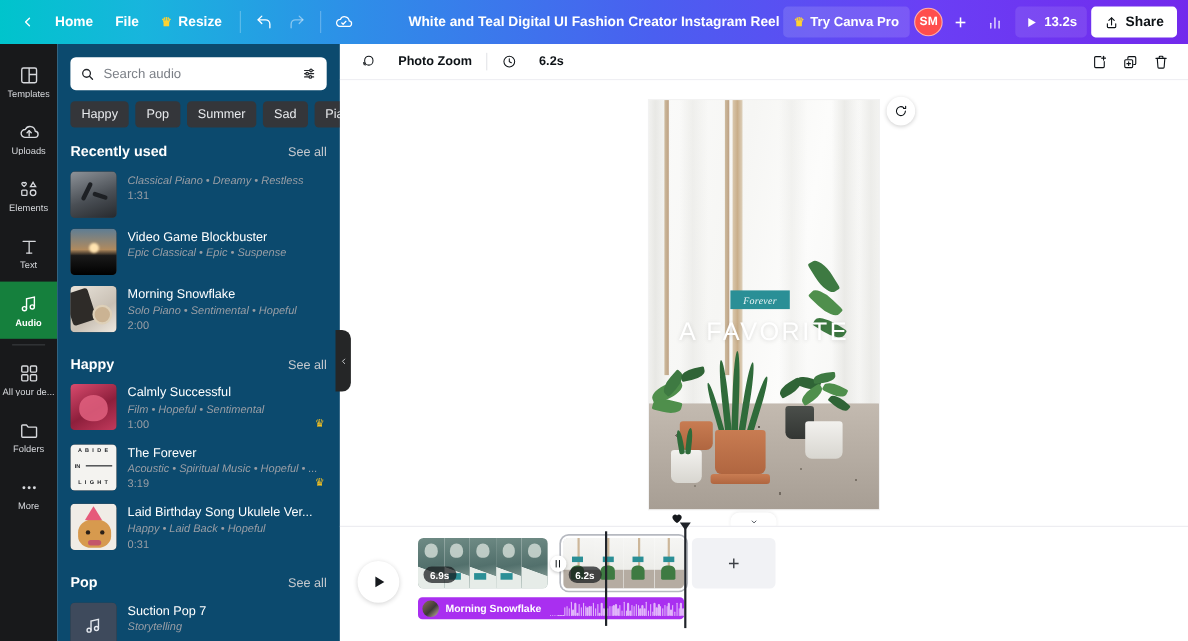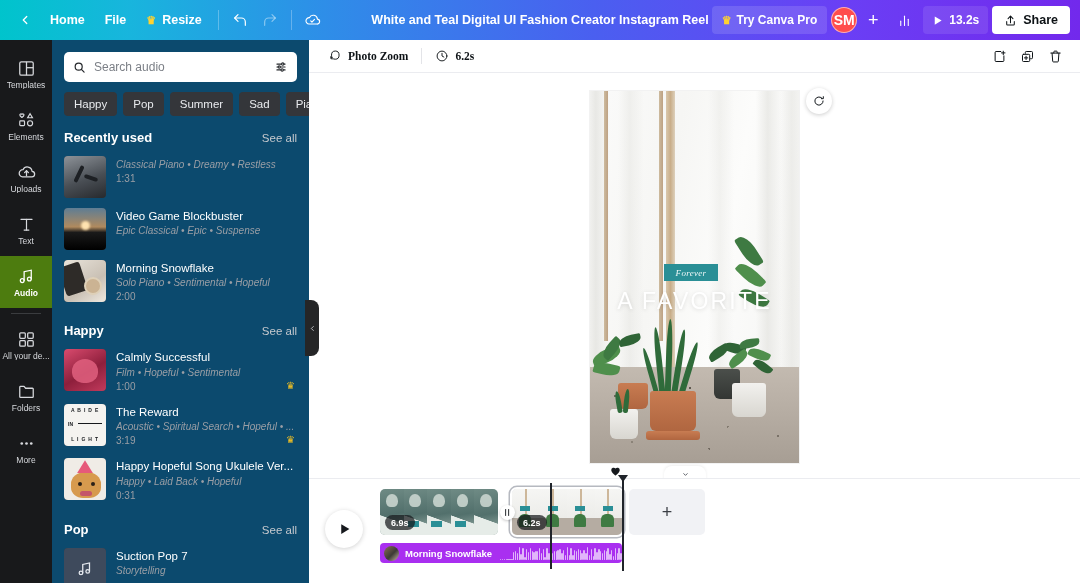--- a/index.html
+++ b/index.html
@@ -41,21 +41,21 @@
   .pro-btn {
     display: flex; align-items: center; gap: 5px;
     height: 28px; padding: 0 10px; border-radius: 4px;
     background: rgba(255,255,255,0.13);
     font-size: 12px; font-weight: bold; cursor: pointer;
   }
   .avatar {
     width: 26px; height: 26px; border-radius: 50%;
     background: #ff4d4d; color: #fff;
     display: flex; align-items: center; justify-content: center;
-    font-size: 14px; font-weight: bold; cursor: pointer;
+    font-size: 11px; font-weight: bold; cursor: pointer;
     border: 1.5px solid rgba(255,255,255,0.55);
   }
   .plus-btn {
     width: 24px; height: 26px; display: flex; align-items: center; justify-content: center;
     font-size: 18px; font-weight: 300; cursor: pointer;
   }
   .play-time {
     display: flex; align-items: center; gap: 6px; height: 28px; padding: 0 9px;
     border-radius: 4px; background: rgba(255,255,255,0.10);
     font-size: 12px; font-weight: bold; cursor: pointer;
@@ -72,21 +72,21 @@
   .rail {
     position: absolute; top: 40px; left: 0; width: 52px; height: 543px;
     background: #18191b; display: flex; flex-direction: column; align-items: center;
     padding-top: 8px;
   }
   .rail-item {
     width: 52px; height: 52px;
     display: flex; flex-direction: column; align-items: center; justify-content: center;
     gap: 3px; color: #d7d9dd; cursor: pointer;
   }
-  .rail-item.active { background: #4d7c0f; }
+  .rail-item.active { background: #15803d; }
   .rail-label { font-size: 8.5px; line-height: 1; max-width: 50px; text-align: center;
     overflow: hidden; white-space: nowrap; text-overflow: ellipsis; }
   .rail-item.active .rail-label { font-weight: bold; color: #fff; }
   .rail-divider { width: 30px; height: 1px; background: #3a3c3f; margin: 5px 0; }
 
   
   .panel {
     position: absolute; top: 40px; left: 52px; width: 257px; height: 543px;
     background: #0c4a6e; overflow: hidden;
   }
@@ -137,22 +137,22 @@
     color: #e2e4e8; font-size: 9px; cursor: pointer; z-index: 5;
   }
 
   
   .maintoolbar {
     position: absolute; top: 40px; left: 309px; width: 771px; height: 33px;
     background: #fff; display: flex; align-items: center;
     padding: 0 12px; border-bottom: 1px solid #ebecf0;
   }
   .mt-btn {
-    display: flex; align-items: center; gap: 6px; height: 25px; padding: 0 7px;
-    border-radius: 4px; font-size: 11.5px; font-weight: bold; color: #0d1216; cursor: pointer; font-family: Liberation Serif, serif;
+    display: flex; align-items: center; gap: 20px; height: 25px; padding: 0 7px;
+    border-radius: 4px; font-size: 11.5px; font-weight: bold; color: #0d1216; cursor: pointer;
   }
   .mt-sep { width: 1px; height: 16px; background: #e3e4e8; margin: 0 6px; }
   .mt-right { margin-left: auto; display: flex; align-items: center; gap: 2px; }
   .mt-icon { width: 26px; height: 25px; display: flex; align-items: center; justify-content: center;
     border-radius: 4px; cursor: pointer; }
 
   
   .stage {
     position: absolute; top: 73px; left: 309px; width: 771px; height: 405px;
     background: #fff; overflow: hidden;
@@ -368,35 +368,35 @@
   <div class="rail">
     <div class="rail-item">
       <svg width="19" height="19" viewBox="0 0 24 24" fill="none" stroke="#d7d9dd" stroke-width="1.6">
           <rect x="3.5" y="3.5" width="17" height="17" rx="2"></rect>
           <line x1="12" y1="3.5" x2="12" y2="20.5"></line>
           <line x1="12" y1="11" x2="20.5" y2="11"></line>
         </svg>
       <span class="rail-label">Templates</span>
     </div>
     <div class="rail-item">
+      <svg width="19" height="19" viewBox="0 0 24 24" fill="none" stroke="#d7d9dd" stroke-width="1.6" stroke-linecap="round" stroke-linejoin="round">
+          <path d="M18.5 17.5H7A4.5 4.5 0 1 1 7.6 8.5 6 6 0 0 1 19 10.5a3.5 3.5 0 0 1 -.5 7z"></path>
+          <path d="M12 16v-6"></path>
+          <polyline points="9.6 12.2 12 9.8 14.4 12.2"></polyline>
+        </svg>
+      <span class="rail-label">Uploads</span>
+    </div>
+    <div class="rail-item">
       <svg width="19" height="19" viewBox="0 0 24 24" fill="none" stroke="#d7d9dd" stroke-width="1.5">
           <path d="M6.2 4.2c1 -1.1 2.6 -.4 2.6 .9c0 1.3 -2.6 3 -2.6 3s-2.6 -1.7 -2.6 -3c0 -1.3 1.6 -2 2.6 -.9z"></path>
           <path d="M16.5 3.5l3 5h-6z"></path>
           <rect x="3.5" y="12.5" width="6" height="6" rx="1"></rect>
           <circle cx="16.5" cy="15.5" r="3.2"></circle>
         </svg>
       <span class="rail-label">Elements</span>
-    </div>
-    <div class="rail-item">
-      <svg width="19" height="19" viewBox="0 0 24 24" fill="none" stroke="#d7d9dd" stroke-width="1.6" stroke-linecap="round" stroke-linejoin="round">
-          <path d="M18.5 17.5H7A4.5 4.5 0 1 1 7.6 8.5 6 6 0 0 1 19 10.5a3.5 3.5 0 0 1 -.5 7z"></path>
-          <path d="M12 16v-6"></path>
-          <polyline points="9.6 12.2 12 9.8 14.4 12.2"></polyline>
-        </svg>
-      <span class="rail-label">Uploads</span>
     </div>
     <div class="rail-item">
       <svg width="19" height="19" viewBox="0 0 24 24" fill="none" stroke="#d7d9dd" stroke-width="1.5" stroke-linecap="round">
           <line x1="5" y1="5.5" x2="19" y2="5.5"></line>
           <line x1="12" y1="5.5" x2="12" y2="19"></line>
           <line x1="9" y1="19" x2="15" y2="19"></line>
         </svg>
       <span class="rail-label">Text</span>
     </div>
     <div class="rail-item active">
@@ -532,38 +532,38 @@
 
     <div class="track">
       <div class="thumb">
         <div style="position:absolute;inset:0;background:#f4f3f0;"></div>
         <div style="position:absolute;left:0;right:0;top:3px;text-align:center;font-size:5px;letter-spacing:.8px;color:#15181c;font-weight:bold;">A B I D E</div>
         <div style="position:absolute;left:4px;top:17px;font-size:5px;color:#15181c;font-weight:bold;">IN</div>
         <div style="position:absolute;left:14px;top:19.5px;width:24px;height:1px;background:#15181c;"></div>
         <div style="position:absolute;left:0;right:0;bottom:4px;text-align:center;font-size:5px;letter-spacing:.8px;color:#15181c;font-weight:bold;">L I G H T</div>
       </div>
       <div class="t-meta">
-        <div class="t-name">The Reward</div>
-        <div class="t-tags">Acoustic • Spiritual Search • Hopeful • ...</div>
+        <div class="t-name">The Forever</div>
+        <div class="t-tags">Acoustic • Spiritual Music • Hopeful • ...</div>
         <div class="t-dur">3:19</div>
       </div>
       <span class="t-crown">♛</span>
     </div>
 
     <div class="track">
       <div class="thumb">
         <div style="position:absolute;inset:0;background:#f0ece6;"></div>
         <div style="position:absolute;left:7px;top:14px;width:30px;height:26px;border-radius:46% 46% 40% 40%;background:#d79a4e;"></div>
         <div style="position:absolute;left:13px;top:2px;width:16px;height:13px;background:#e65a7a;clip-path:polygon(50% 0,100% 100%,0 100%);"></div>
         <div style="position:absolute;left:14px;top:24px;width:4px;height:4px;border-radius:50%;background:#2b2018;"></div>
         <div style="position:absolute;left:27px;top:24px;width:4px;height:4px;border-radius:50%;background:#2b2018;"></div>
         <div style="position:absolute;left:16px;top:33px;width:12px;height:5px;border-radius:3px;background:#c4566a;"></div>
       </div>
       <div class="t-meta">
-        <div class="t-name">Happy Hopeful Song Ukulele Ver...</div>
+        <div class="t-name">Laid Birthday Song Ukulele Ver...</div>
         <div class="t-tags">Happy • Laid Back • Hopeful</div>
         <div class="t-dur">0:31</div>
       </div>
     </div>
 
     <div class="section-head">
       <span class="section-title">Pop</span>
       <span class="see-all">See all</span>
     </div>
 

